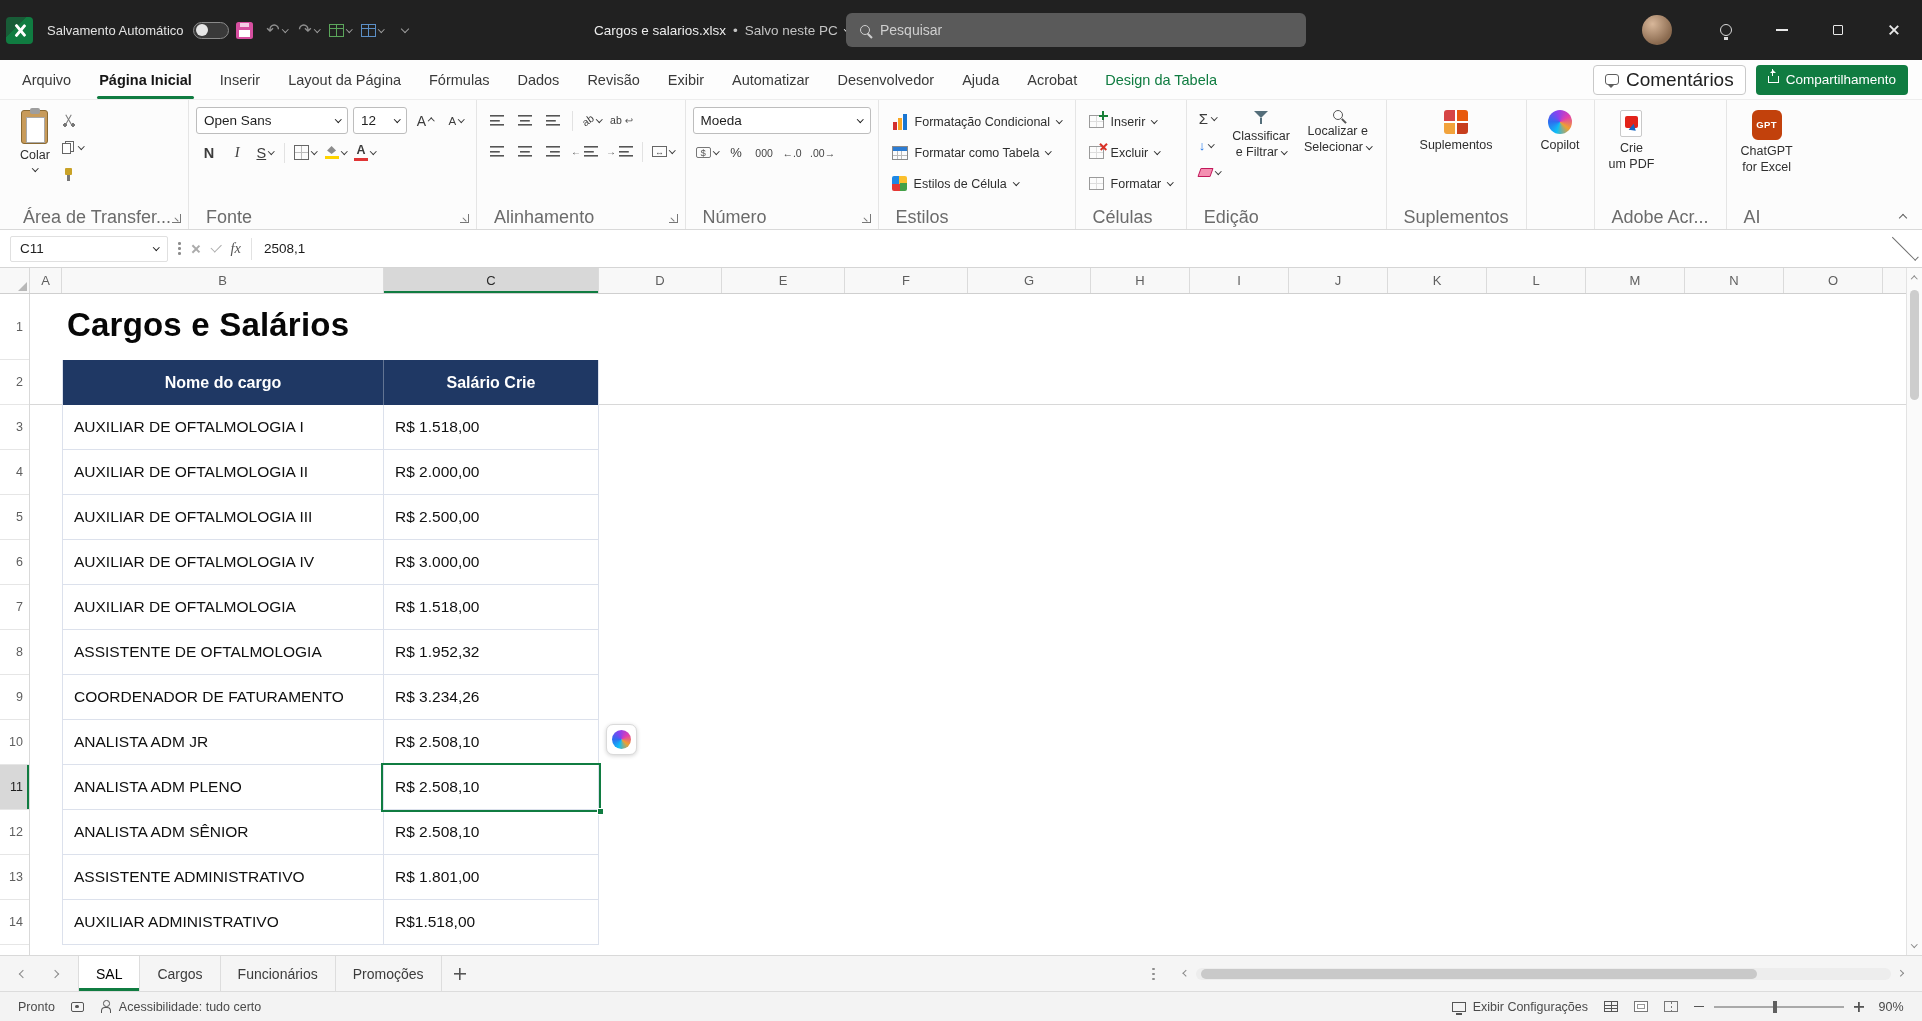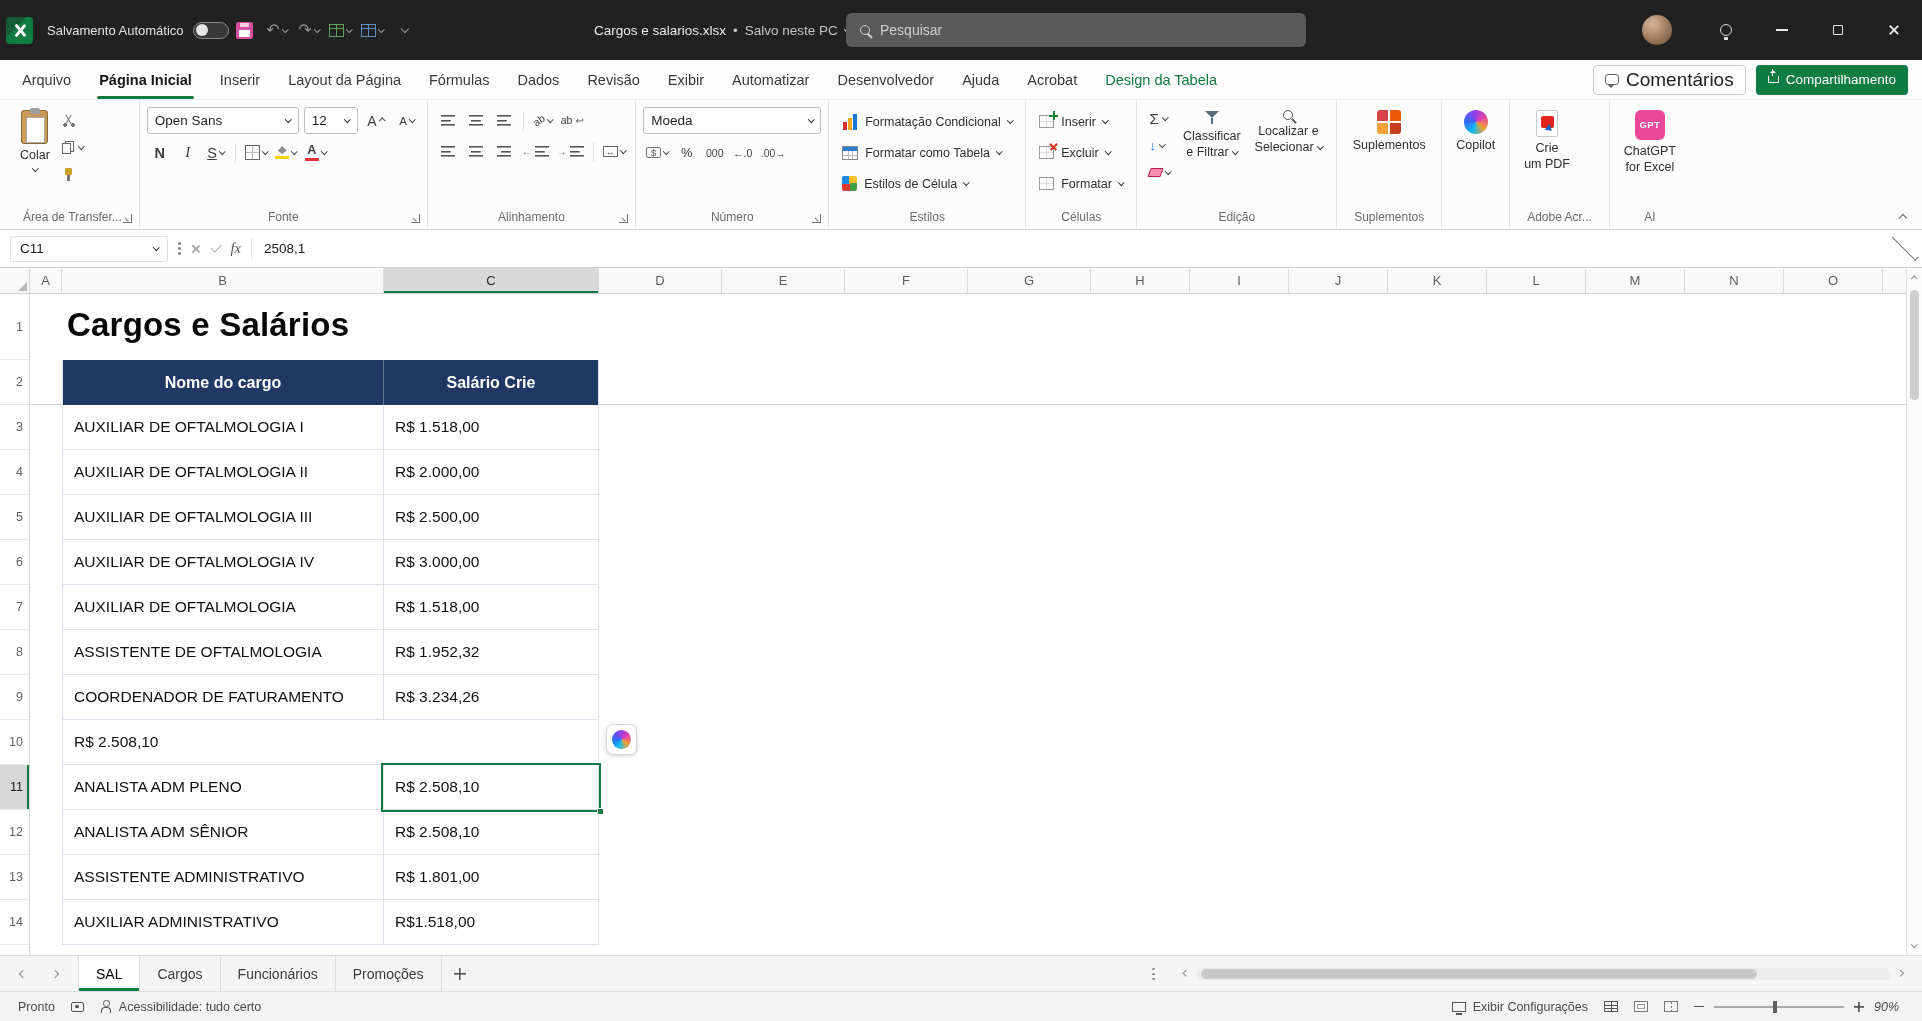--- a/index.html
+++ b/index.html
@@ -62,21 +62,21 @@
   .ico-comment{width:14px;height:11px;border:1.5px solid #5F5F5F;border-radius:3px;position:relative;}
   .ico-comment::after{content:"";position:absolute;left:2px;bottom:-7px;border:3.5px solid transparent;border-top-color:#5F5F5F;}
   .share-btn{align-self:center;height:30px;display:flex;align-items:center;gap:7px;background:#107C41;color:#fff;border-radius:4px;padding:0 12px;font-size:13.5px;margin-right:14px;}
   .share-ico{width:11px;height:7px;border:1.5px solid #fff;border-top:none;position:relative;}
   .share-ico::before{content:"";position:absolute;left:3.2px;top:-7px;width:1.5px;height:7px;background:#fff;}
   .share-ico::after{content:"";position:absolute;left:1px;top:-9px;border:3px solid transparent;border-bottom-color:#fff;}
 
   
   .ribbon{height:130px;background:#FCFCFC;border-bottom:1px solid #D9D9D9;display:flex;padding:0 4px 0 6px;position:relative;flex:none;}
   .grp{display:grid;grid-template-rows:1fr 24px;border-right:1px solid #E5E5E5;padding:4px 7px 0;position:relative;}
-  .grp-label{grid-row:2;display:flex;align-items:center;justify-content:center;font-size:12px;color:#6B6B6B;position:relative;white-space:nowrap;padding:0 10px;}
+  .grp-label{grid-row:2;display:flex;align-items:center;justify-content:flex-start;font-size:18px;color:#6B6B6B;position:relative;white-space:nowrap;padding:0 10px;}
   .dlaunch{position:absolute;right:0px;bottom:6px;width:9px;height:9px;border-right:1.2px solid #777;border-bottom:1.2px solid #777;}
   .dlaunch::before{content:"";position:absolute;right:1.5px;bottom:1.5px;width:5px;height:1.2px;background:#777;transform:rotate(45deg);}
   .grp-body{display:flex;align-items:flex-start;}
   .bigbtn{display:flex;flex-direction:column;align-items:center;gap:4px;padding:6px 7px 0;border-radius:4px;font-size:12.5px;color:#2F2F2F;text-align:center;line-height:1.25;}
   .bigbtn .lblrow{display:inline-flex;align-items:center;gap:4px;}
   .l2{display:flex;flex-direction:column;align-items:center;}
   .mini-col{display:flex;flex-direction:column;gap:2px;padding-top:4px;}
   .mini{height:25px;display:flex;align-items:center;gap:4px;padding:0 5px;border-radius:3px;color:#3C3C3C;}
   .rowline{display:flex;align-items:center;gap:2px;}
   .ico-btn{min-width:26px;height:25px;display:flex;align-items:center;justify-content:center;gap:3px;border-radius:3px;color:#3C3C3C;padding:0 3px;}
@@ -132,21 +132,21 @@
   .ico-funnel{position:relative;width:16px;height:15px;flex:none;}
   .ico-funnel::before{content:"";position:absolute;left:1px;top:1px;border:7px solid transparent;border-top:7px solid #546E7A;}
   .ico-funnel::after{content:"";position:absolute;left:7px;top:8px;width:2px;height:6px;background:#546E7A;}
   .ico-search-g{width:10px;height:10px;border:1.8px solid #555;border-radius:50%;position:relative;flex:none;}
   .ico-search-g::after{content:"";position:absolute;right:-5px;bottom:-3px;width:6px;height:1.8px;background:#555;transform:rotate(45deg);}
   .ico-addins{width:24px;height:24px;border-radius:3px;background:linear-gradient(#fff,#fff) 50% 0/2px 100% no-repeat,linear-gradient(#fff,#fff) 0 50%/100% 2px no-repeat,conic-gradient(#E8590C 0 25%,#C73E1D 0 50%,#F2A33C 0 75%,#D64545 0);}
   .ico-copilot{width:24px;height:24px;border-radius:50%;background:conic-gradient(from 200deg,#0FBDF6,#2E6CF0,#8A41F0,#E23FAE,#F0A030,#0FBDF6);}
   .ico-pdf{width:22px;height:27px;background:#fff;border:1px solid #C9C9C9;border-radius:2px;position:relative;}
   .ico-pdf::before{content:"";position:absolute;left:4px;top:5px;width:13px;height:12px;background:#E2231A;border-radius:2px;}
   .ico-pdf::after{content:"";position:absolute;right:1px;bottom:2px;border:4px solid transparent;border-left:6px solid #1565C0;transform:rotate(40deg);}
-  .ico-gpt{width:30px;height:30px;border-radius:6px;background:#ec4899;color:#fff;display:flex;align-items:center;justify-content:center;font-size:9.5px;font-weight:bold;letter-spacing:.5px;}
+  .ico-gpt{width:30px;height:30px;border-radius:6px;background:#c2410c;color:#fff;display:flex;align-items:center;justify-content:center;font-size:9.5px;font-weight:bold;letter-spacing:.5px;}
   .ribbon-collapse{position:absolute;right:16px;bottom:8px;color:#5F5F5F;}
 
   
   .formula-bar{height:38px;background:#fff;border-bottom:1px solid #D5D5D5;display:flex;align-items:center;padding-left:10px;flex:none;}
   .name-box{width:158px;height:26px;border:1px solid #E0E0E0;border-radius:2px;display:flex;align-items:center;justify-content:space-between;padding:0 9px;font-size:13.5px;color:#1F1F1F;}
   .fb-tools{display:flex;align-items:center;gap:10px;padding:0 10px;}
   .x-ico{position:relative;width:10px;height:10px;}
   .x-ico::before,.x-ico::after{content:"";position:absolute;left:4.4px;top:0;width:1.6px;height:10px;background:#ABABAB;}
   .x-ico::before{transform:rotate(45deg);}
   .x-ico::after{transform:rotate(-45deg);}
@@ -214,21 +214,21 @@
   .viewbtns{display:flex;align-items:center;gap:16px;}
   .ico-viewgrid{width:14px;height:11px;border:1px solid #555;background:linear-gradient(#555,#555) 0 33%/100% 1px,linear-gradient(#555,#555) 0 75%/100% 1px,linear-gradient(#555,#555) 50% 0/1px 100%;background-repeat:no-repeat;}
   .ico-viewlayout{width:14px;height:11px;border:1px solid #777;position:relative;background:#fff;}
   .ico-viewlayout::after{content:"";position:absolute;inset:2px;border:1px solid #999;}
   .ico-viewbreak{width:14px;height:11px;border:1px solid #777;background:repeating-linear-gradient(#777 0 2px,transparent 2px 4px) 50% 0/1px 100% no-repeat;}
   .zoom{display:flex;align-items:center;gap:10px;}
   .zmin{width:10px;height:1.8px;background:#555;}
   .zoom-track{width:130px;height:2px;background:#A9A9A9;position:relative;}
   .zoom-thumb{position:absolute;left:45%;top:-5px;width:4px;height:12px;background:#5F5F5F;}
   .zplus{width:10px;height:10px;background:linear-gradient(#555,#555) 50% 0/1.8px 100% no-repeat,linear-gradient(#555,#555) 0 50%/100% 1.8px no-repeat;}
-  .zpct{min-width:34px;text-align:left;font-style:italic;}
+  .zpct{min-width:34px;text-align:center;}
 </style>
 </head>
 <body>
 
 <div class="app">
 
   <div class="titlebar">
     <div class="excel-logo"></div>
     <div class="autosave">
       <span>Salvamento Automático</span>
@@ -725,20 +725,21 @@
               </div>
               <div class="xl-tr">
                 <div class="xl-td namecol" style="width: 321px;">ASSISTENTE DE OFTALMOLOGIA</div>
                 <div class="xl-td salcol" style="width: 214px;">R$ 1.952,32</div>
               </div>
               <div class="xl-tr">
                 <div class="xl-td namecol" style="width: 321px;">COORDENADOR DE FATURAMENTO</div>
                 <div class="xl-td salcol" style="width: 214px;">R$ 3.234,26</div>
               </div>
               <div class="xl-tr">
+                <div class="xl-td namecol" style="width: 321px;">ANALISTA ADM JR</div>
                 <div class="xl-td salcol" style="width: 214px;">R$ 2.508,10</div>
               </div>
               <div class="xl-tr">
                 <div class="xl-td namecol" style="width: 321px;">ANALISTA ADM PLENO</div>
                 <div class="xl-td salcol" style="width: 214px;">R$ 2.508,10</div>
               </div>
               <div class="xl-tr">
                 <div class="xl-td namecol" style="width: 321px;">ANALISTA ADM SÊNIOR</div>
                 <div class="xl-td salcol" style="width: 214px;">R$ 2.508,10</div>
               </div>

